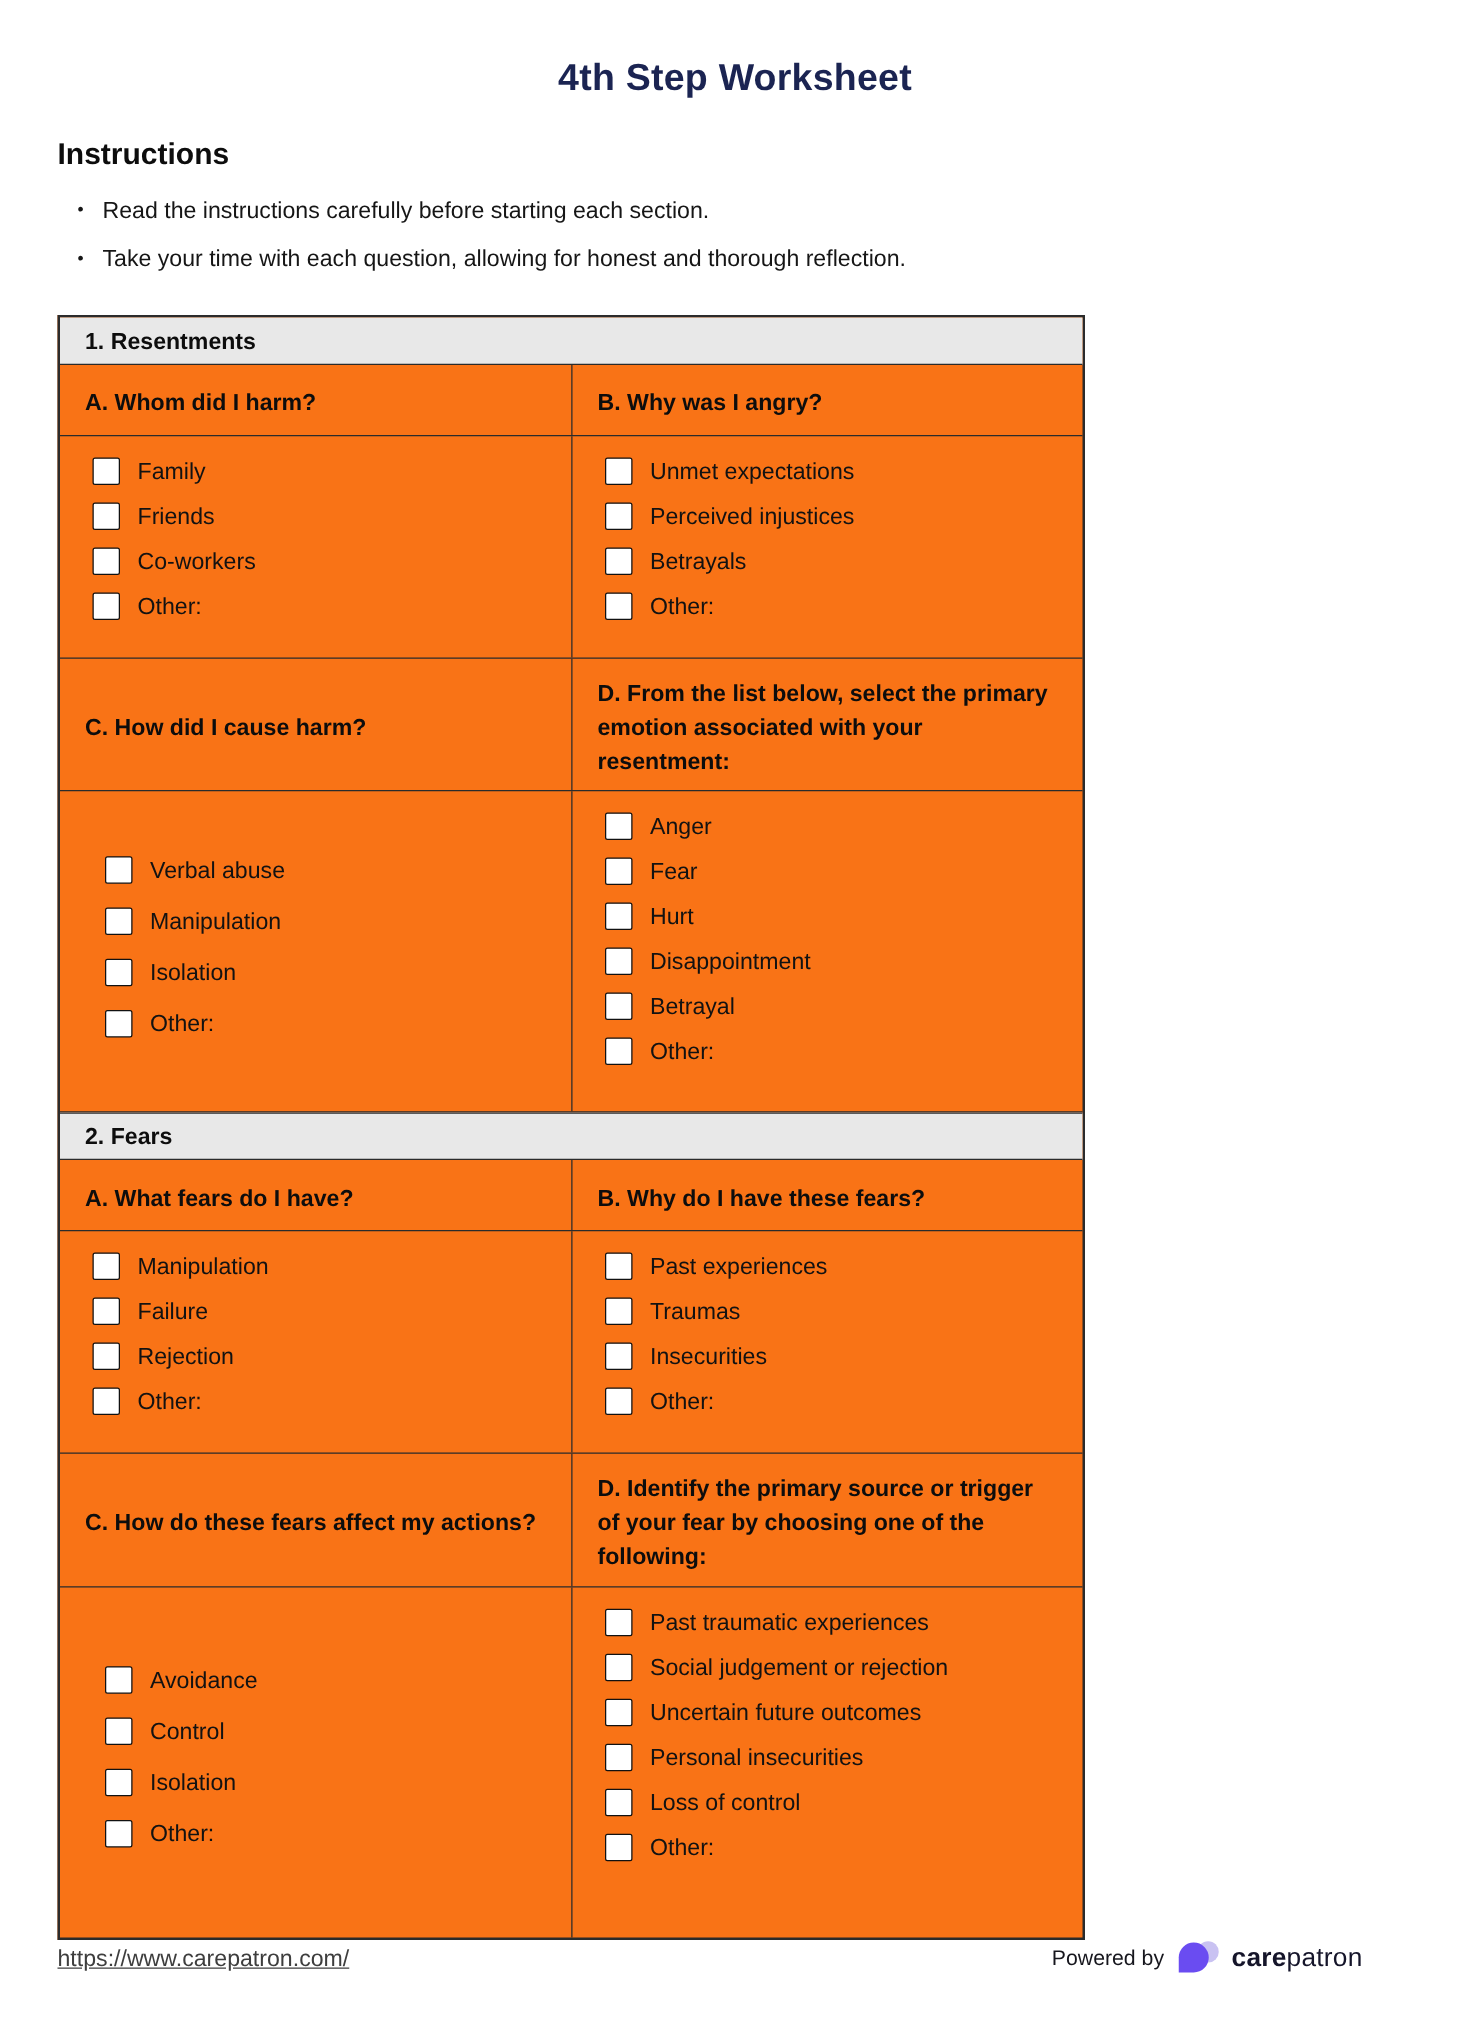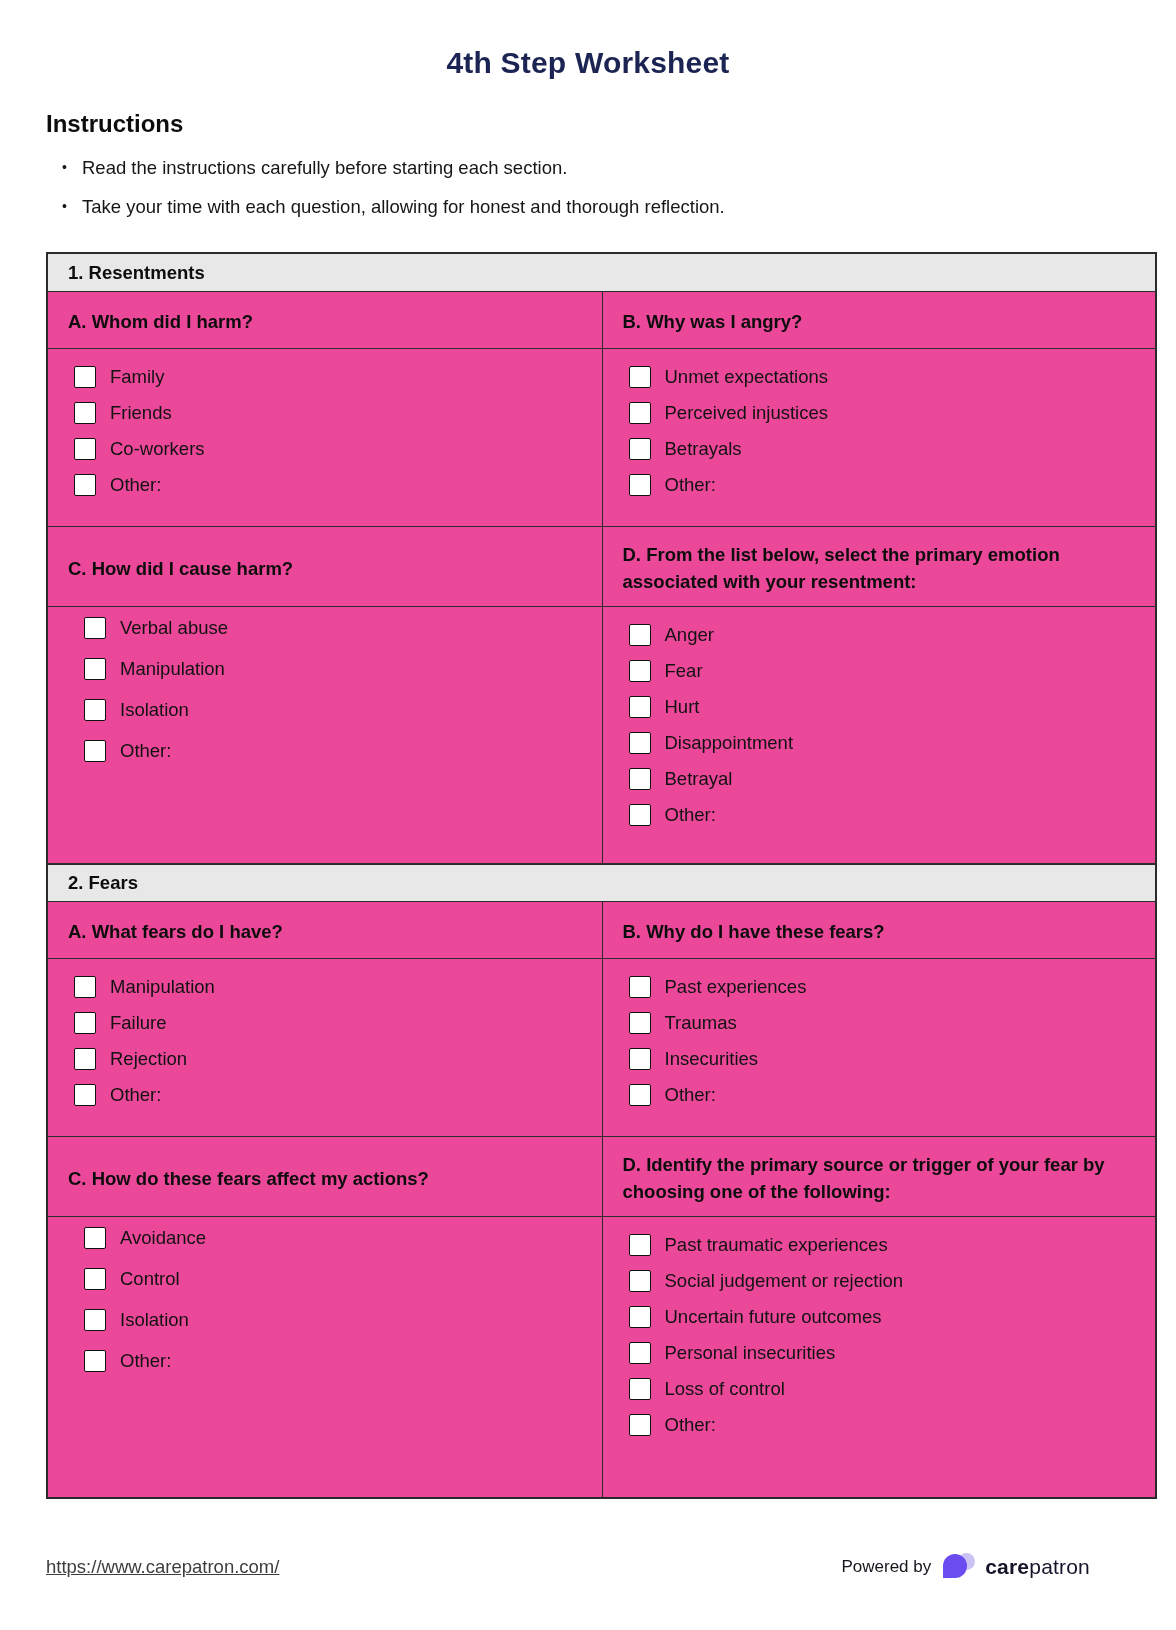--- a/index.html
+++ b/index.html
@@ -40,23 +40,23 @@
   }
   .instructions-list li::before {
     content:"•";
     position:absolute; left:2px; top:0;
     font-size:14px;
   }
 
   
   .wtable {
     margin:26px 0 0 46px;
-    width:1111px;
+    width:822px;
     border:2px solid #2b2b2b;
-    background:#ec4899;
+    background:#f97316;
   }
   .sec-header {
     background:#e8e8e8;
     border-bottom:1.4px solid #2b2b2b;
     font-weight:bold;
     font-size:18.5px;
     color:#0d0d0d;
     padding:0 20px;
     height:38px;
     display:flex; align-items:center;
@@ -78,21 +78,21 @@
     display:flex; flex-direction:column; justify-content:center;
   }
   .qcell.right, .ocell.right { border-left:1.4px solid #2b2b2b; }
   .ocell {
     padding:17px 20px 14px 26px;
     display:flex;
     flex-direction:column;
     gap:14px;
   }
   .ocell.centered {
-    justify-content:flex-start;
+    justify-content:center;
     gap:19px;
     padding-top:10px; padding-bottom:18px;padding-left:36px;
   }
   .opt {
     display:flex;
     align-items:center;
     gap:14px;
     cursor:pointer;
   }
   .cb {

